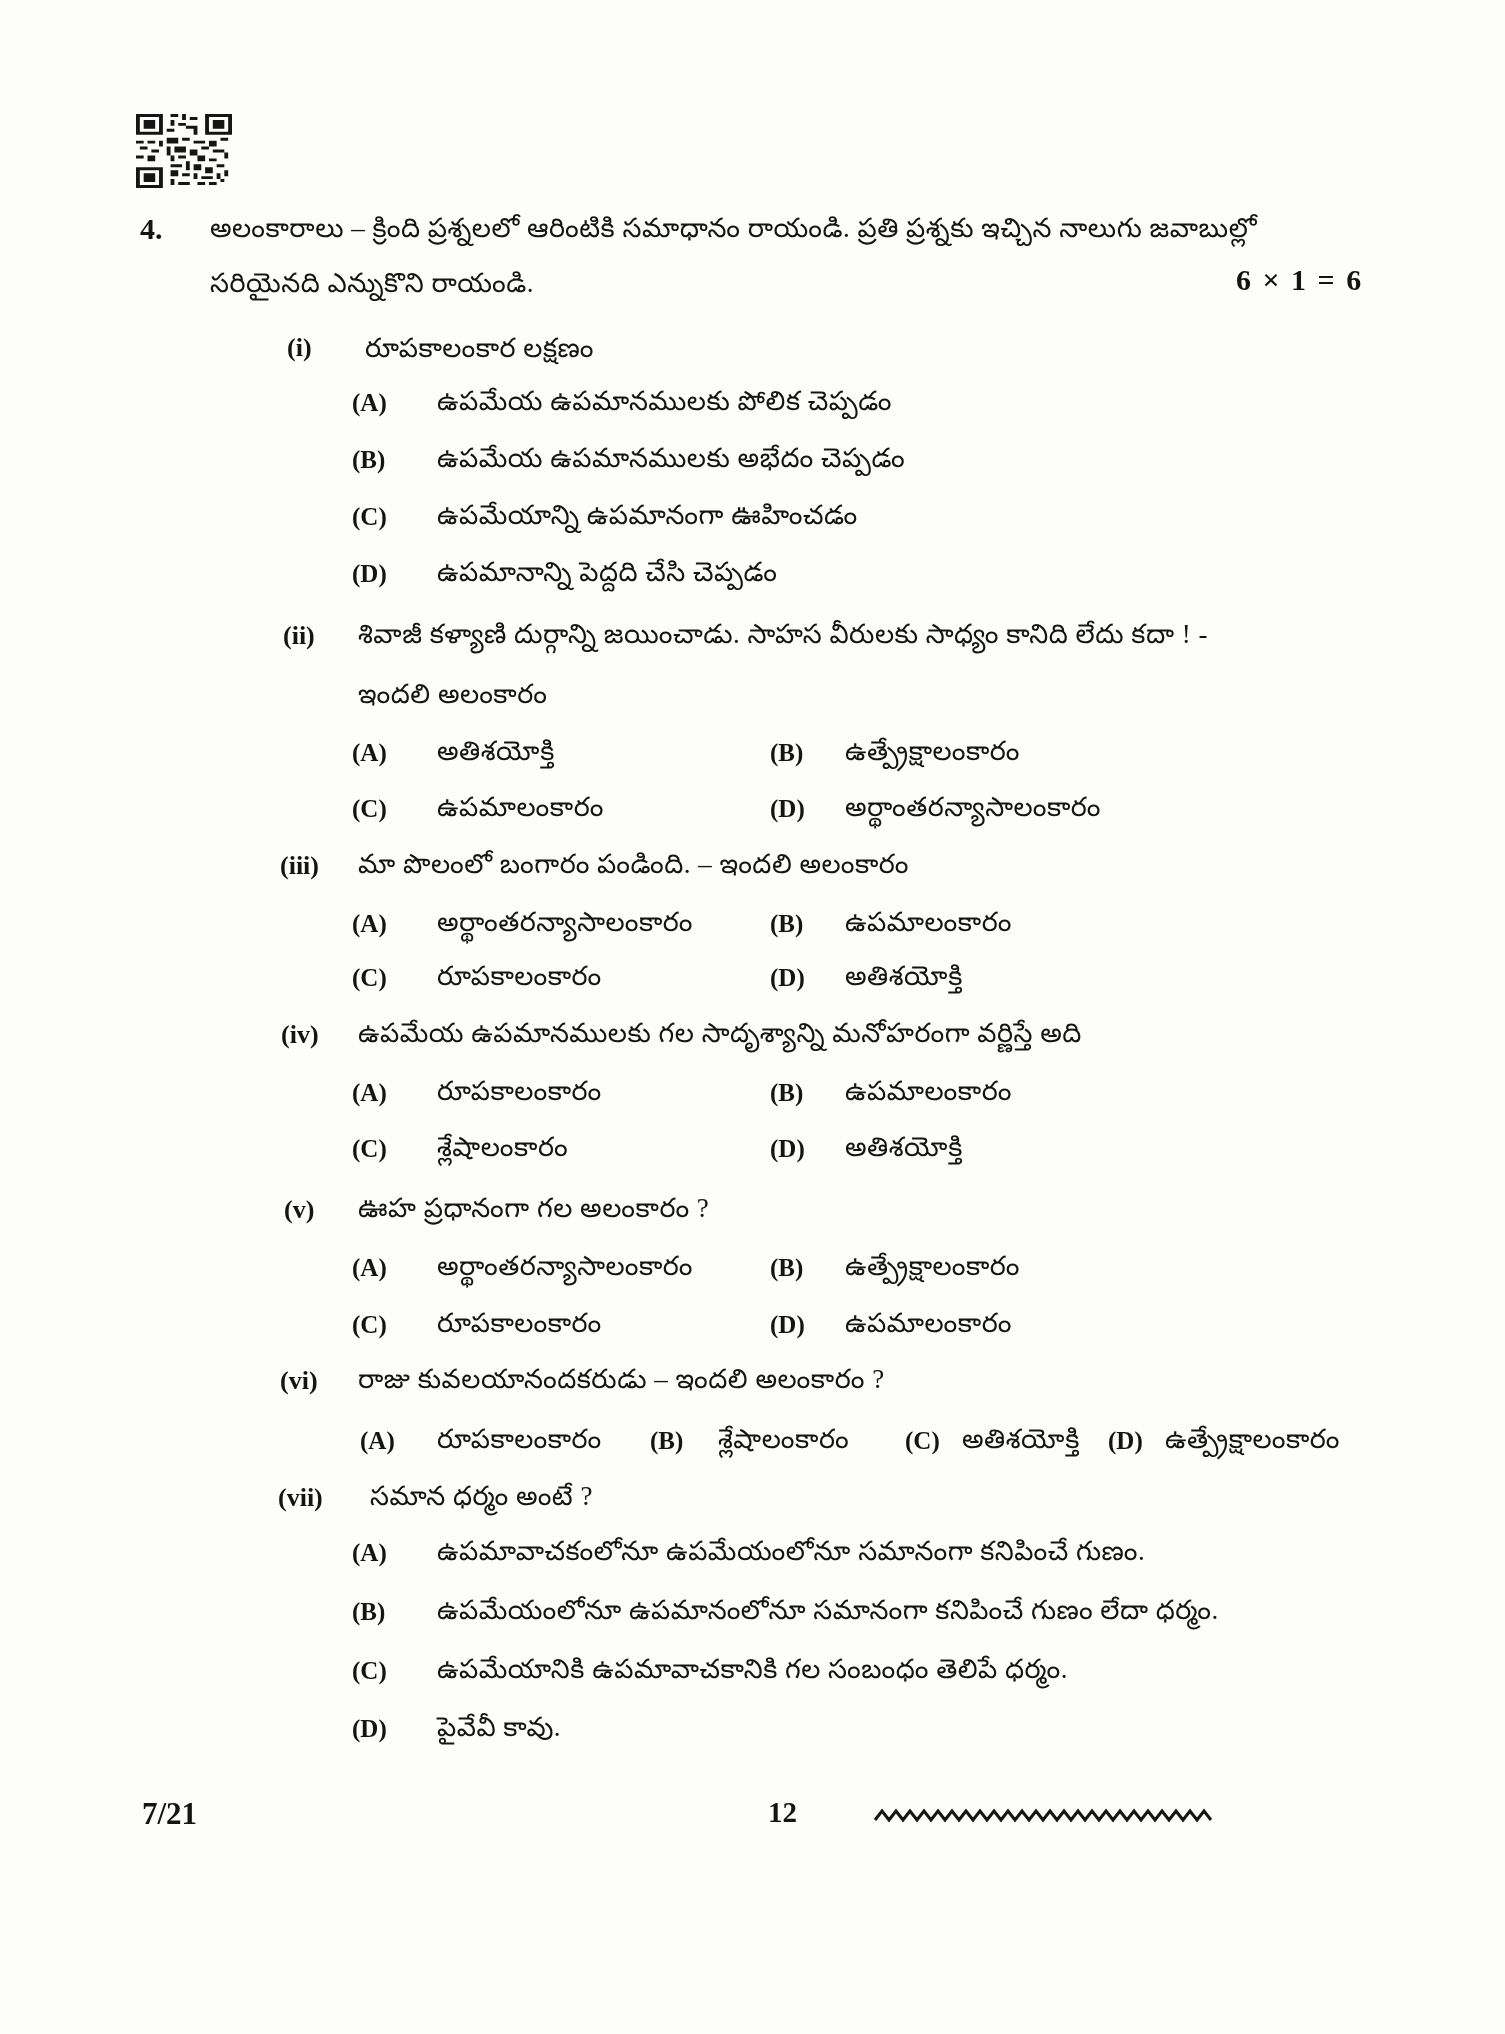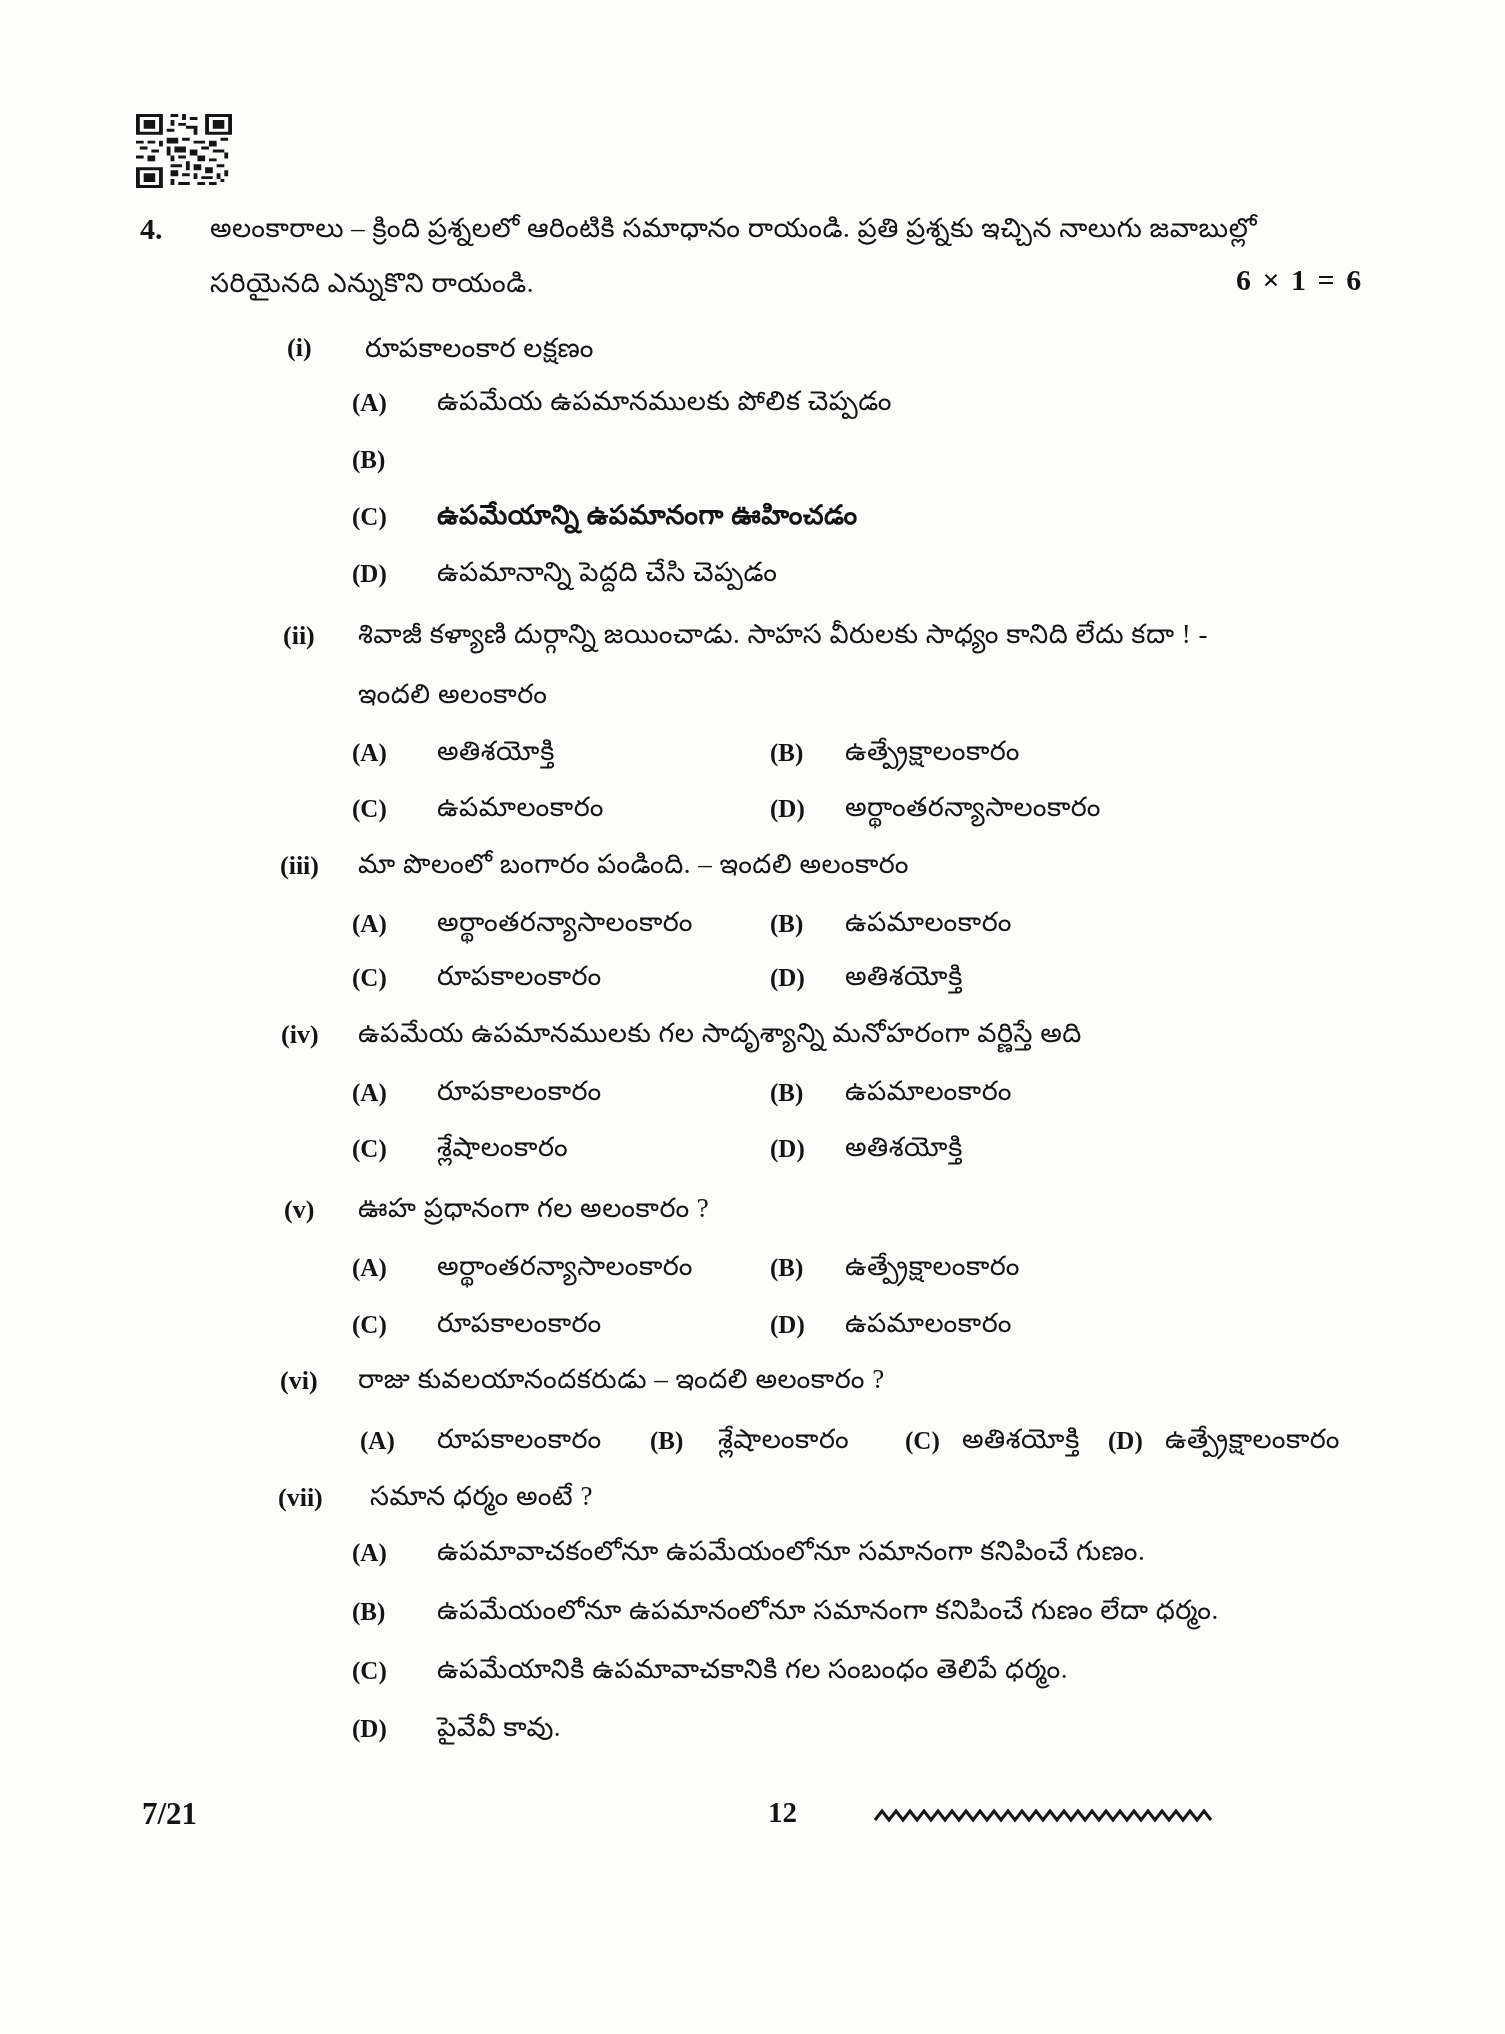--- a/index.html
+++ b/index.html
@@ -47,22 +47,23 @@
   <div class="abs qnum" style="left:140px;top:210px;">4.</div>
   <div class="abs telugu" style="left:210px;top:212px;">అలంకారాలు – క్రింది ప్రశ్నలలో ఆరింటికి సమాధానం రాయండి. ప్రతి ప్రశ్నకు ఇచ్చిన నాలుగు జవాబుల్లో</div>
   <div class="abs telugu" style="left:210px;top:267px;">సరియైనది ఎన్నుకొని రాయండి.</div>
   <div class="abs marks" style="left:1236px;top:261px;">6 × 1 = 6</div>
 
   <div class="abs subnum" style="left:287px;top:332px;">(i)</div>
   <div class="abs telugu" style="left:365px;top:332px;">రూపకాలంకార లక్షణం</div>
   <div class="abs optlabel" style="left:352px;top:387px;">(A)</div>
   <div class="abs telugu" style="left:437px;top:385px;">ఉపమేయ ఉపమానములకు పోలిక చెప్పడం</div>
   <div class="abs optlabel" style="left:352px;top:444px;">(B)</div>
+  <div class="abs telugu" style="left:437px;top:442px;">ఉపమేయ ఉపమానములకు అభేదం చెప్పడం</div>
   <div class="abs optlabel" style="left:352px;top:501px;">(C)</div>
-  <div class="abs telugu" style="left:437px;top:499px;font-weight:bold;">ఉపమేయాన్ని ఉపమానంగా ఊహించడం</div>
+  <div class="abs telugu" style="left:437px;top:499px;">ఉపమేయాన్ని ఉపమానంగా ఊహించడం</div>
   <div class="abs optlabel" style="left:352px;top:558px;">(D)</div>
   <div class="abs telugu" style="left:437px;top:556px;">ఉపమానాన్ని పెద్దది చేసి చెప్పడం</div>
 
   <div class="abs subnum" style="left:283px;top:620px;">(ii)</div>
   <div class="abs telugu" style="left:358px;top:618px;">శివాజీ కళ్యాణి దుర్గాన్ని జయించాడు. సాహస వీరులకు సాధ్యం కానిది లేదు కదా ! -</div>
   <div class="abs telugu" style="left:358px;top:678px;">ఇందలి అలంకారం</div>
   <div class="abs optlabel" style="left:352px;top:737px;">(A)</div>
   <div class="abs telugu" style="left:437px;top:735px;">అతిశయోక్తి</div>
   <div class="abs optlabel" style="left:770px;top:737px;">(B)</div>
   <div class="abs telugu" style="left:845px;top:735px;">ఉత్ప్రేక్షాలంకారం</div>

